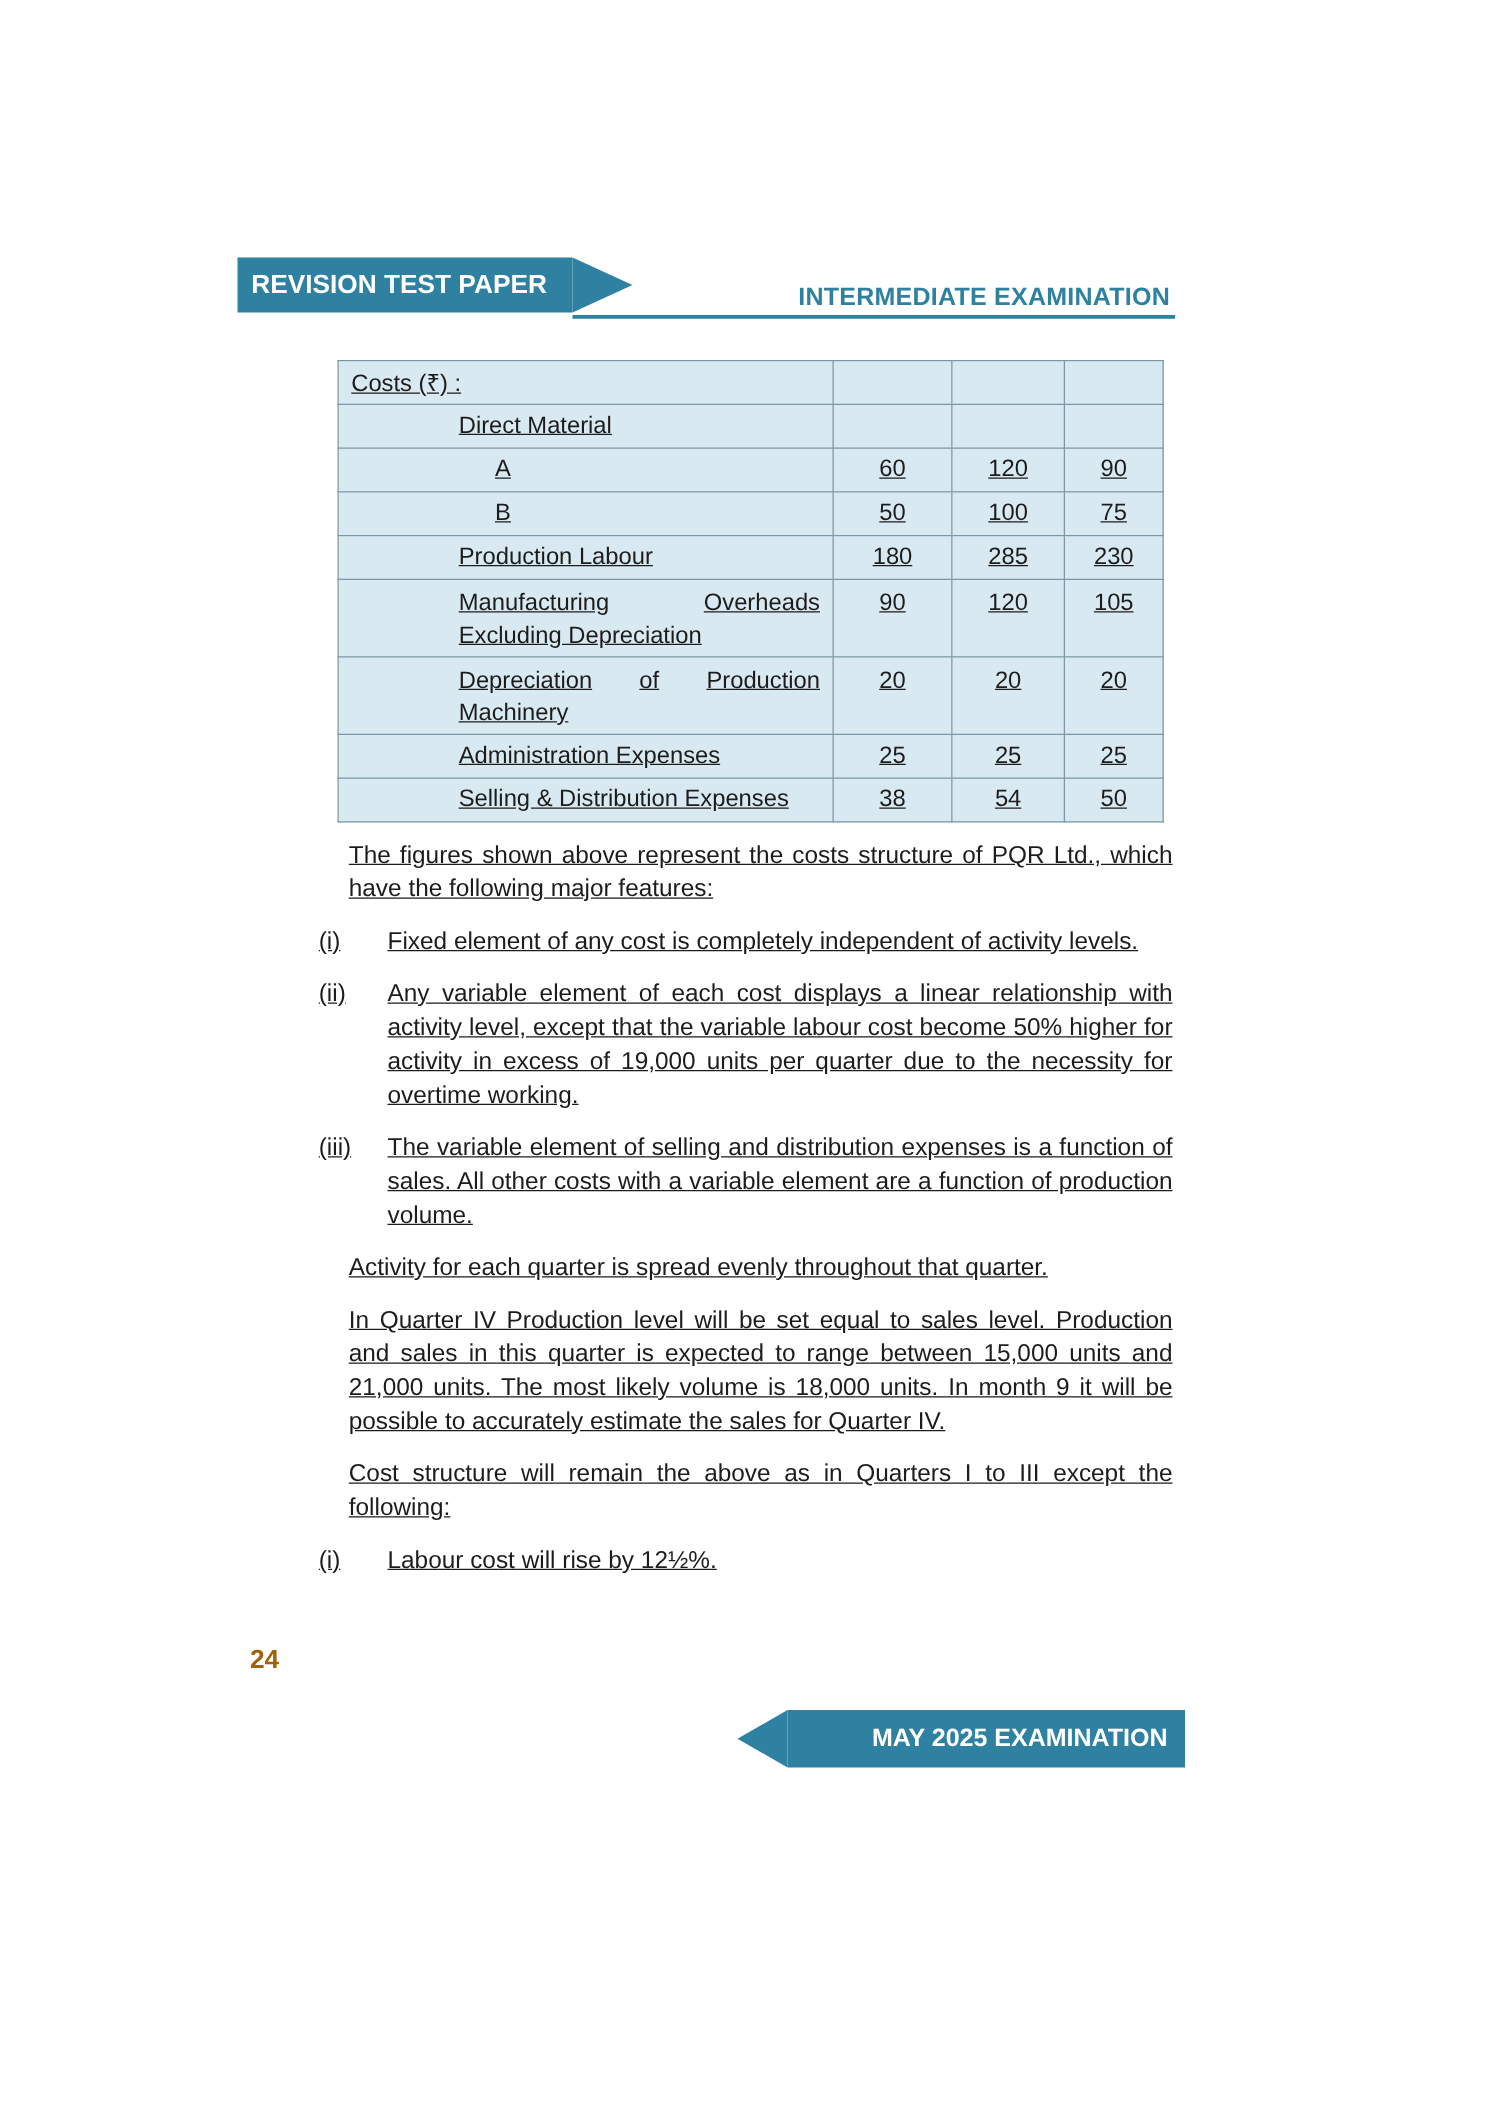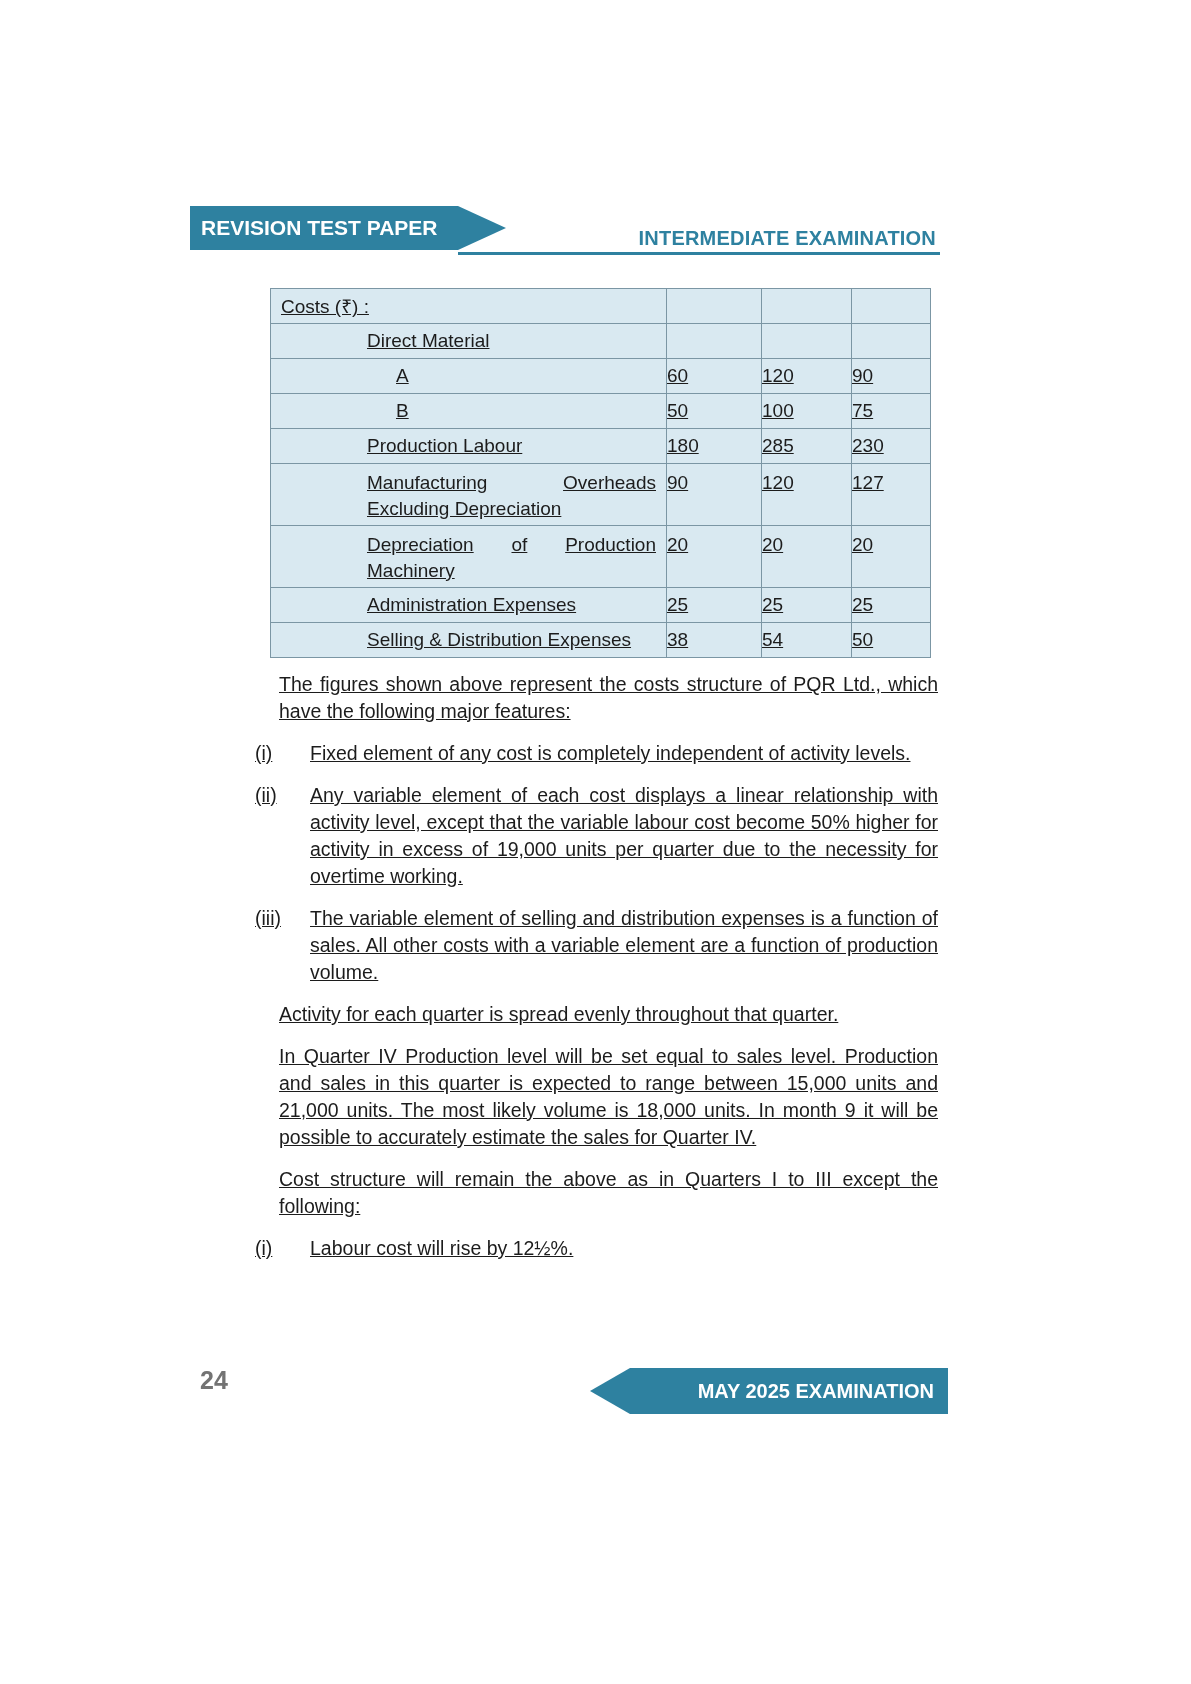--- a/index.html
+++ b/index.html
@@ -35,33 +35,33 @@
   .costs td {
     border:1px solid #7b96a4; background:#d9e9f1;
     font-size:19px; color:#1c1c1c;
   }
   .costs tr.single td { height:35px; vertical-align:middle; }
   .costs tr.double td { height:62px; vertical-align:top; padding-top:6px; line-height:26px; }
   .costs td.lbl  { padding-right:10px; }
   .costs td.ind0 { padding-left:10px; }
   .costs td.ind1 { padding-left:96px; }
   .costs td.ind2 { padding-left:125px; }
-  .costs td.num  { text-align:left; }
+  .costs td.num  { text-align:center; }
   .spread { display:flex; justify-content:space-between; }
 
   .content p { font-size:19.5px; line-height:27px; text-align:justify; margin-top:15px;margin-left:24px; }
   .content p.intro { margin-top:13px; }
   .item { display:flex; margin-top:15px; font-size:19.5px; line-height:27px; }
   .item .marker { flex:0 0 55px; }
   .item .txt { flex:1; text-align:justify; }
 
   
   .page-number {
-    position:absolute; left:200px; top:1366px;
-    font-size:25px; font-weight:bold; color:#737373;
+    position:absolute; left:200px; top:1316px;
+    font-size:21px; font-weight:bold; color:#a16207;
   }
   .ftr-banner {
     position:absolute; left:630px; top:1368px; width:318px; height:46px;
     background:#2e81a0; color:#ffffff; font-size:20px; font-weight:bold;
     display:flex; align-items:center; justify-content:flex-end; padding-right:14px;
   }
   .arrow-left {
     position:absolute; right:100%; top:0; width:0; height:0;
     border-top:23px solid transparent; border-bottom:23px solid transparent;
     border-right:40px solid #2e81a0;
@@ -122,21 +122,21 @@
         <tr class="double">
           <td class="lbl ind1">
             <div class="spread">
               <span>Manufacturing</span>
               <span>Overheads</span>
             </div>
             <div>Excluding Depreciation</div>
           </td>
           <td class="num">90</td>
           <td class="num">120</td>
-          <td class="num">127</td>
+          <td class="num">105</td>
         </tr>
         <tr class="double">
           <td class="lbl ind1">
             <div class="spread">
               <span>Depreciation</span>
               <span>of</span>
               <span>Production</span>
             </div>
             <div>Machinery</div>
           </td>

